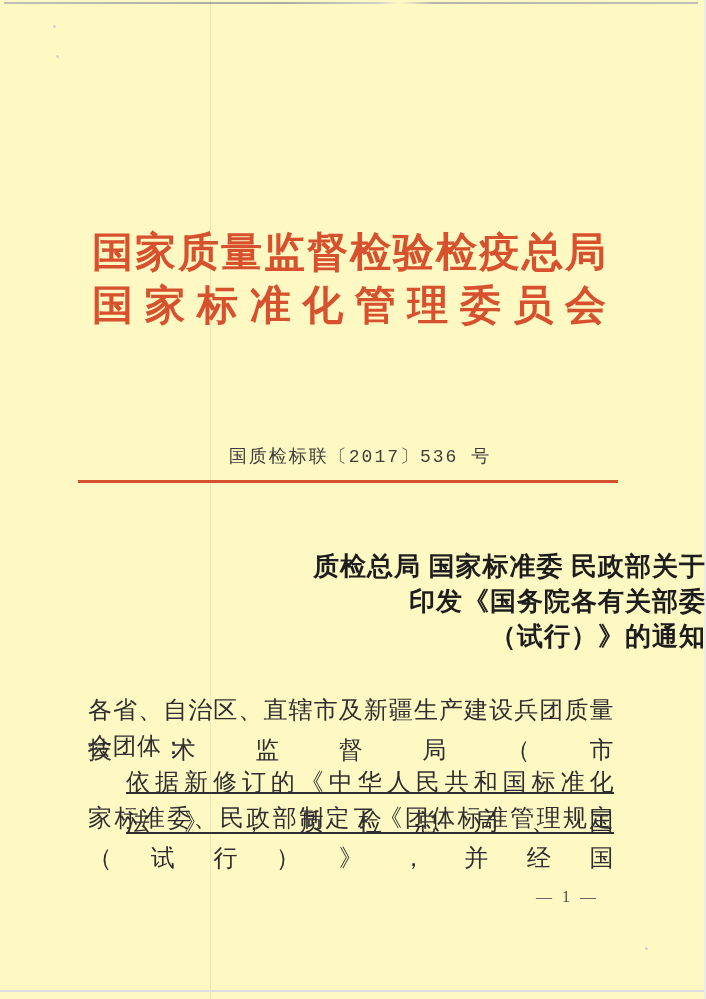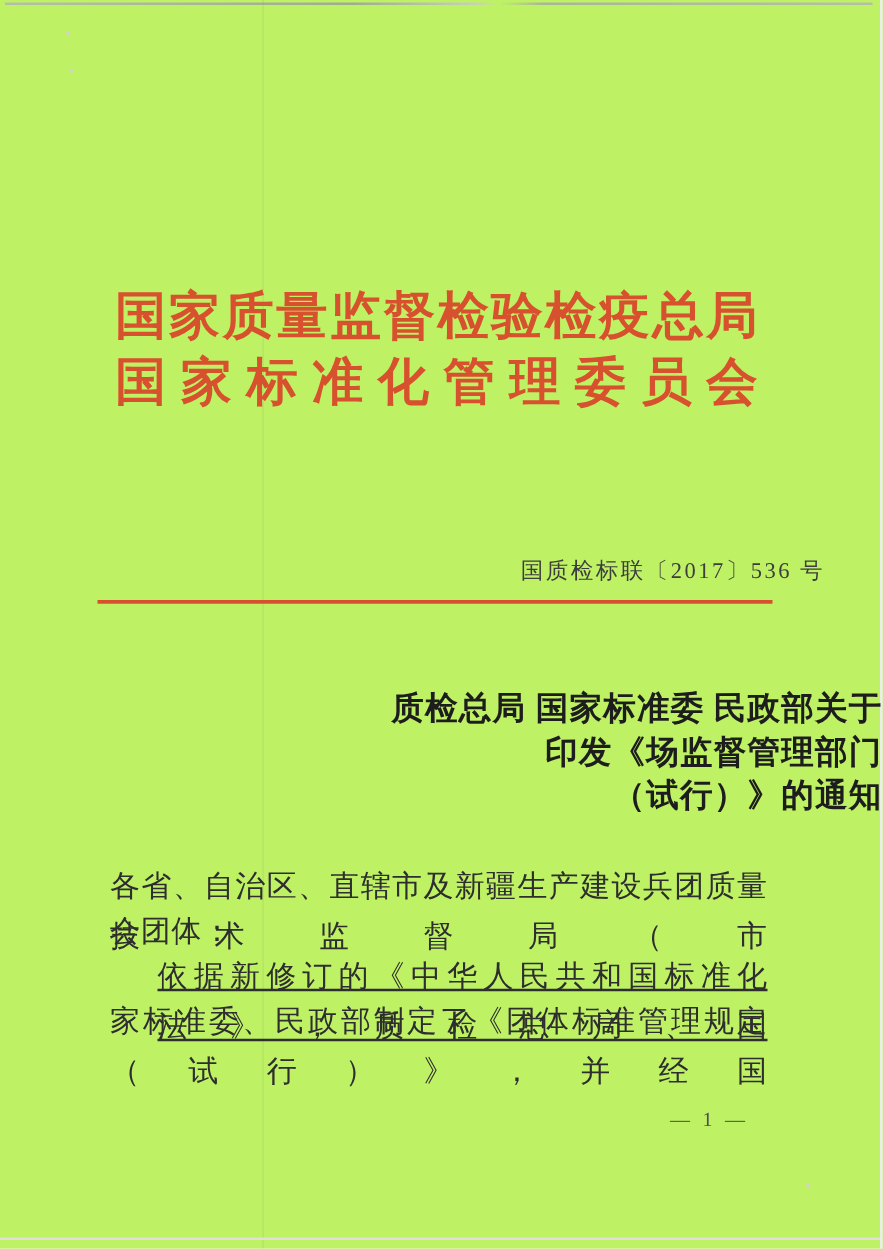--- a/index.html
+++ b/index.html
@@ -5,21 +5,21 @@
   html, body {
     margin: 0;
     padding: 0;
     background: #f4f4f2;
   }
   .page {
     position: relative;
     width: 706px;
     height: 999px;
     margin: 0 auto;
-    background: #bef264;
+    background: #fef9c3;
     overflow: hidden;
     font-family: "Liberation Serif", "DejaVu Serif", serif;
   }
 
   
   .crease {
     position: absolute;
     left: 210px; top: 0;
     width: 1px; height: 100%;
     background: rgba(130,130,130,0.15);
@@ -64,24 +64,25 @@
     text-align: justify;
     text-align-last: justify;
     white-space: nowrap0;
   }
 
   
   .doc-number {
     position: absolute;
     left: 60px; top: 444px;
     width: 600px;
-    text-align: right;
+    text-align: center;
     font-size: 18px;
     letter-spacing: 2px;
     color: #3d3d3d;
+    font-family: Liberation Mono, monospace;
   }
 
   
   .red-rule {
     position: absolute;
     left: 78px; top: 480px;
     width: 540px; height: 3px;
     background: #d8512e;
   }
 
@@ -147,21 +148,21 @@
     <div class="agency-line">国家质量监督检验检疫总局</div>
     <div class="agency-line">国家标准化管理委员会</div>
   </header>
 
   <div class="doc-number">国质检标联〔2017〕536 号</div>
 
   <div class="red-rule"></div>
 
   <h1 class="title">
     <div>质检总局 国家标准委 民政部关于</div>
-    <div>印发《场监督管理部门</div>
+    <div>印发《国务院各有关部委</div>
     <div>（试行）》的通知</div>
   </h1>
 
   <div class="body-text">
     <div class="bline">各省、自治区、直辖市及新疆生产建设兵团质量技术监督局（市</div>
     <div class="bline plain">会团体：</div>
     <div class="para-gap"></div>
     <div class="bline indent">依据新修订的《中华人民共和国标准化法》，质检总局、国</div>
     <div class="bline">家标准委、民政部制定了《团体标准管理规定（试行）》，并经国</div>
   </div>

